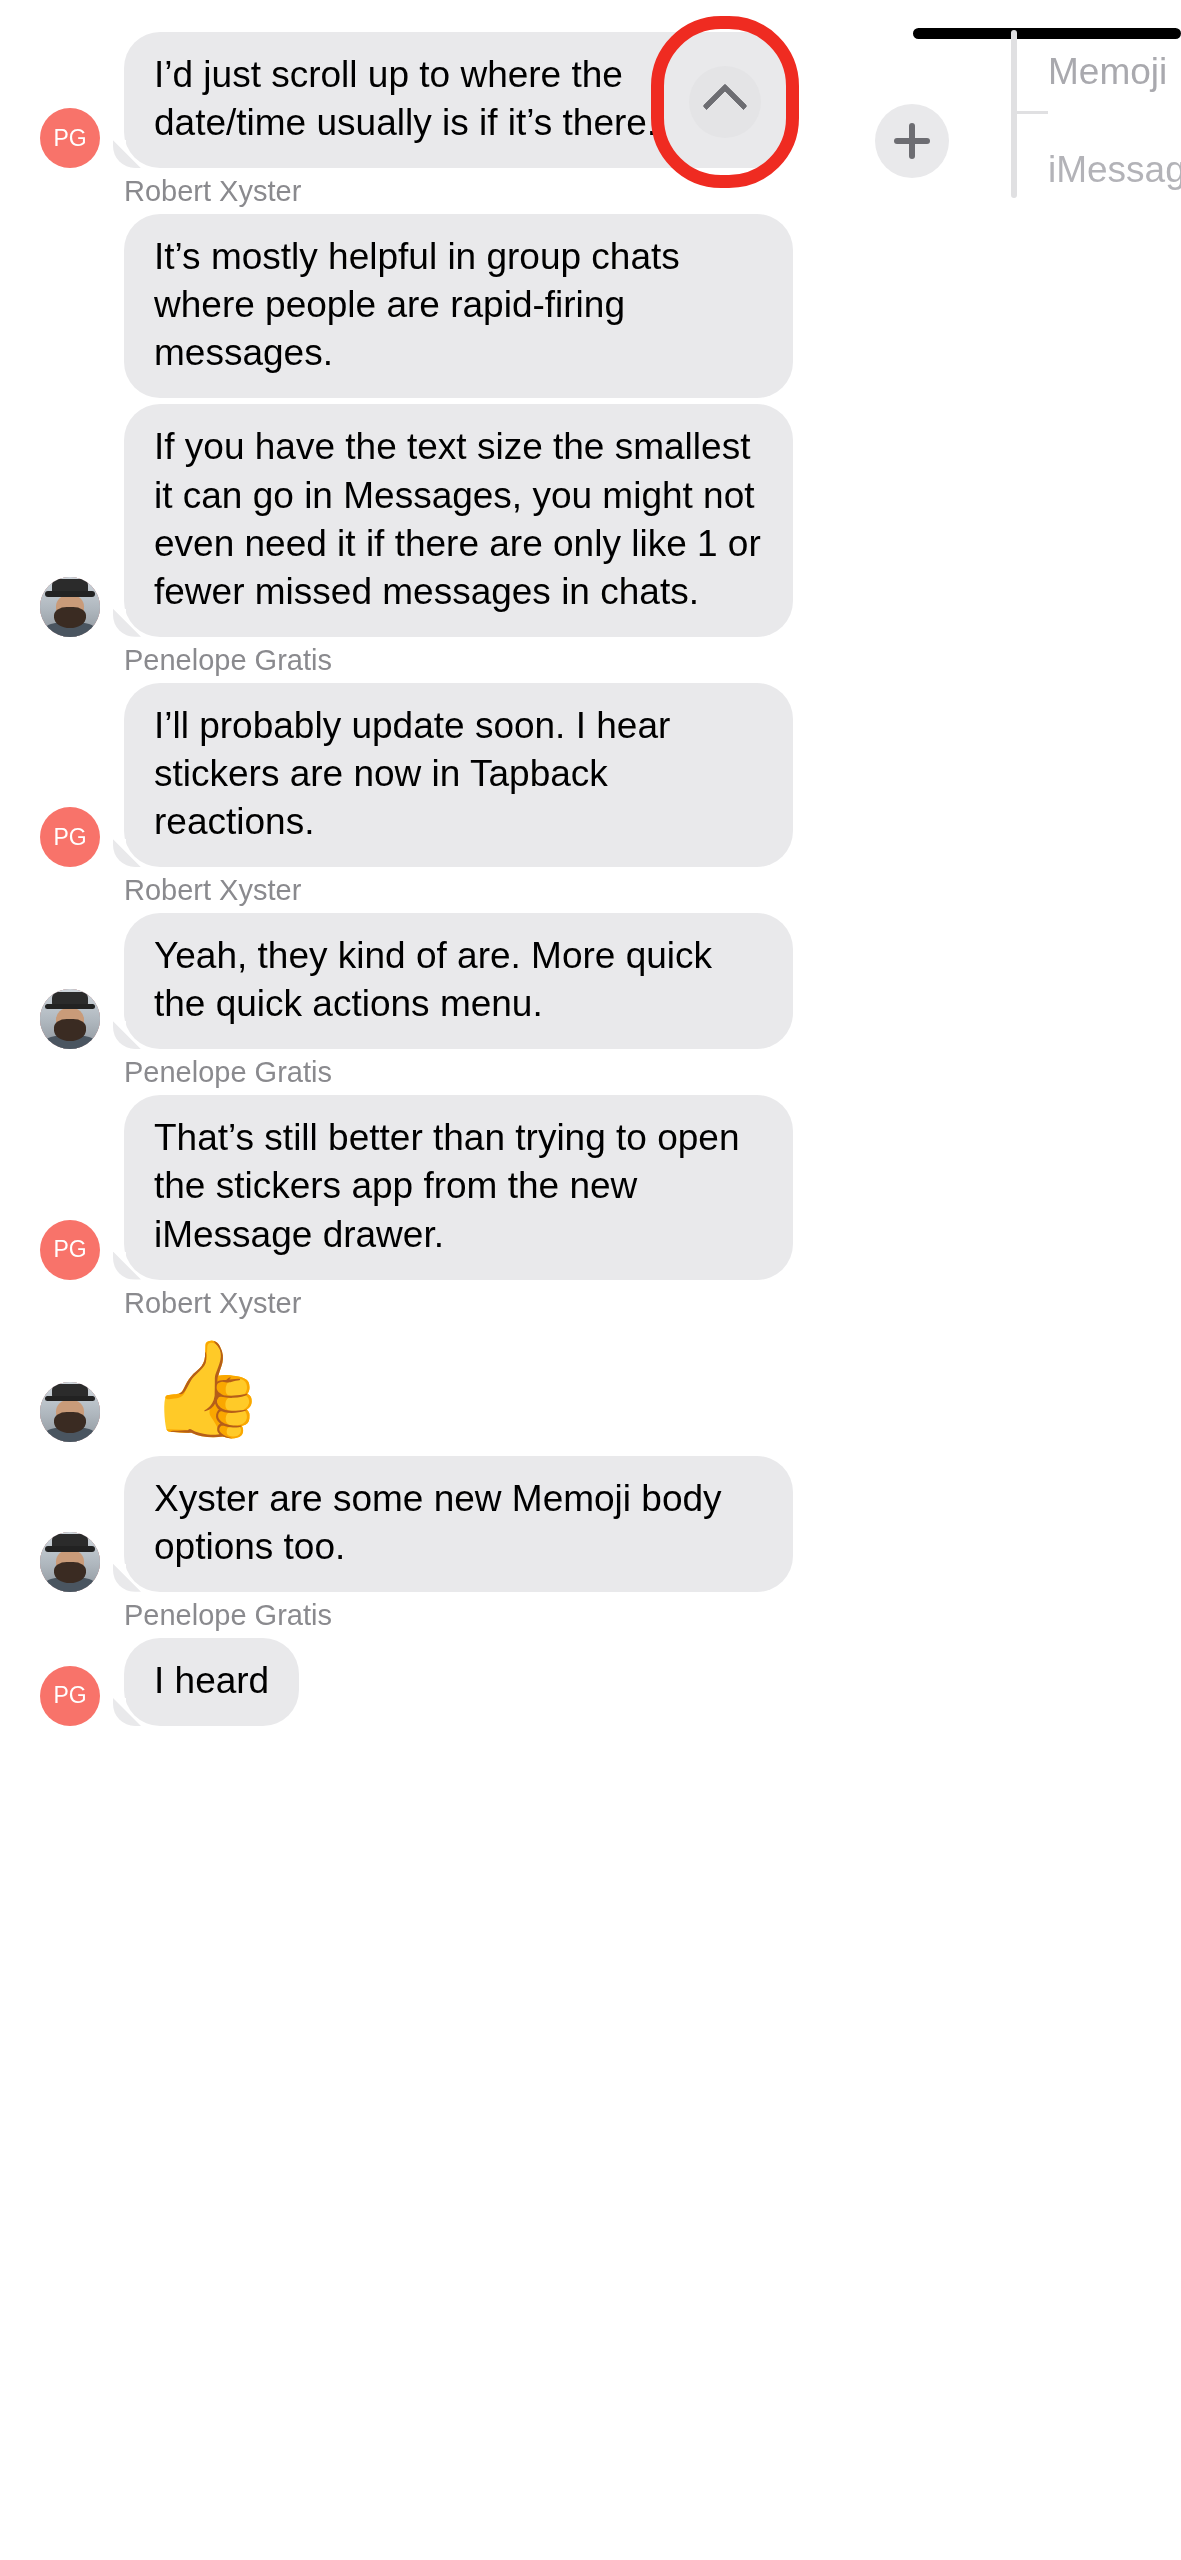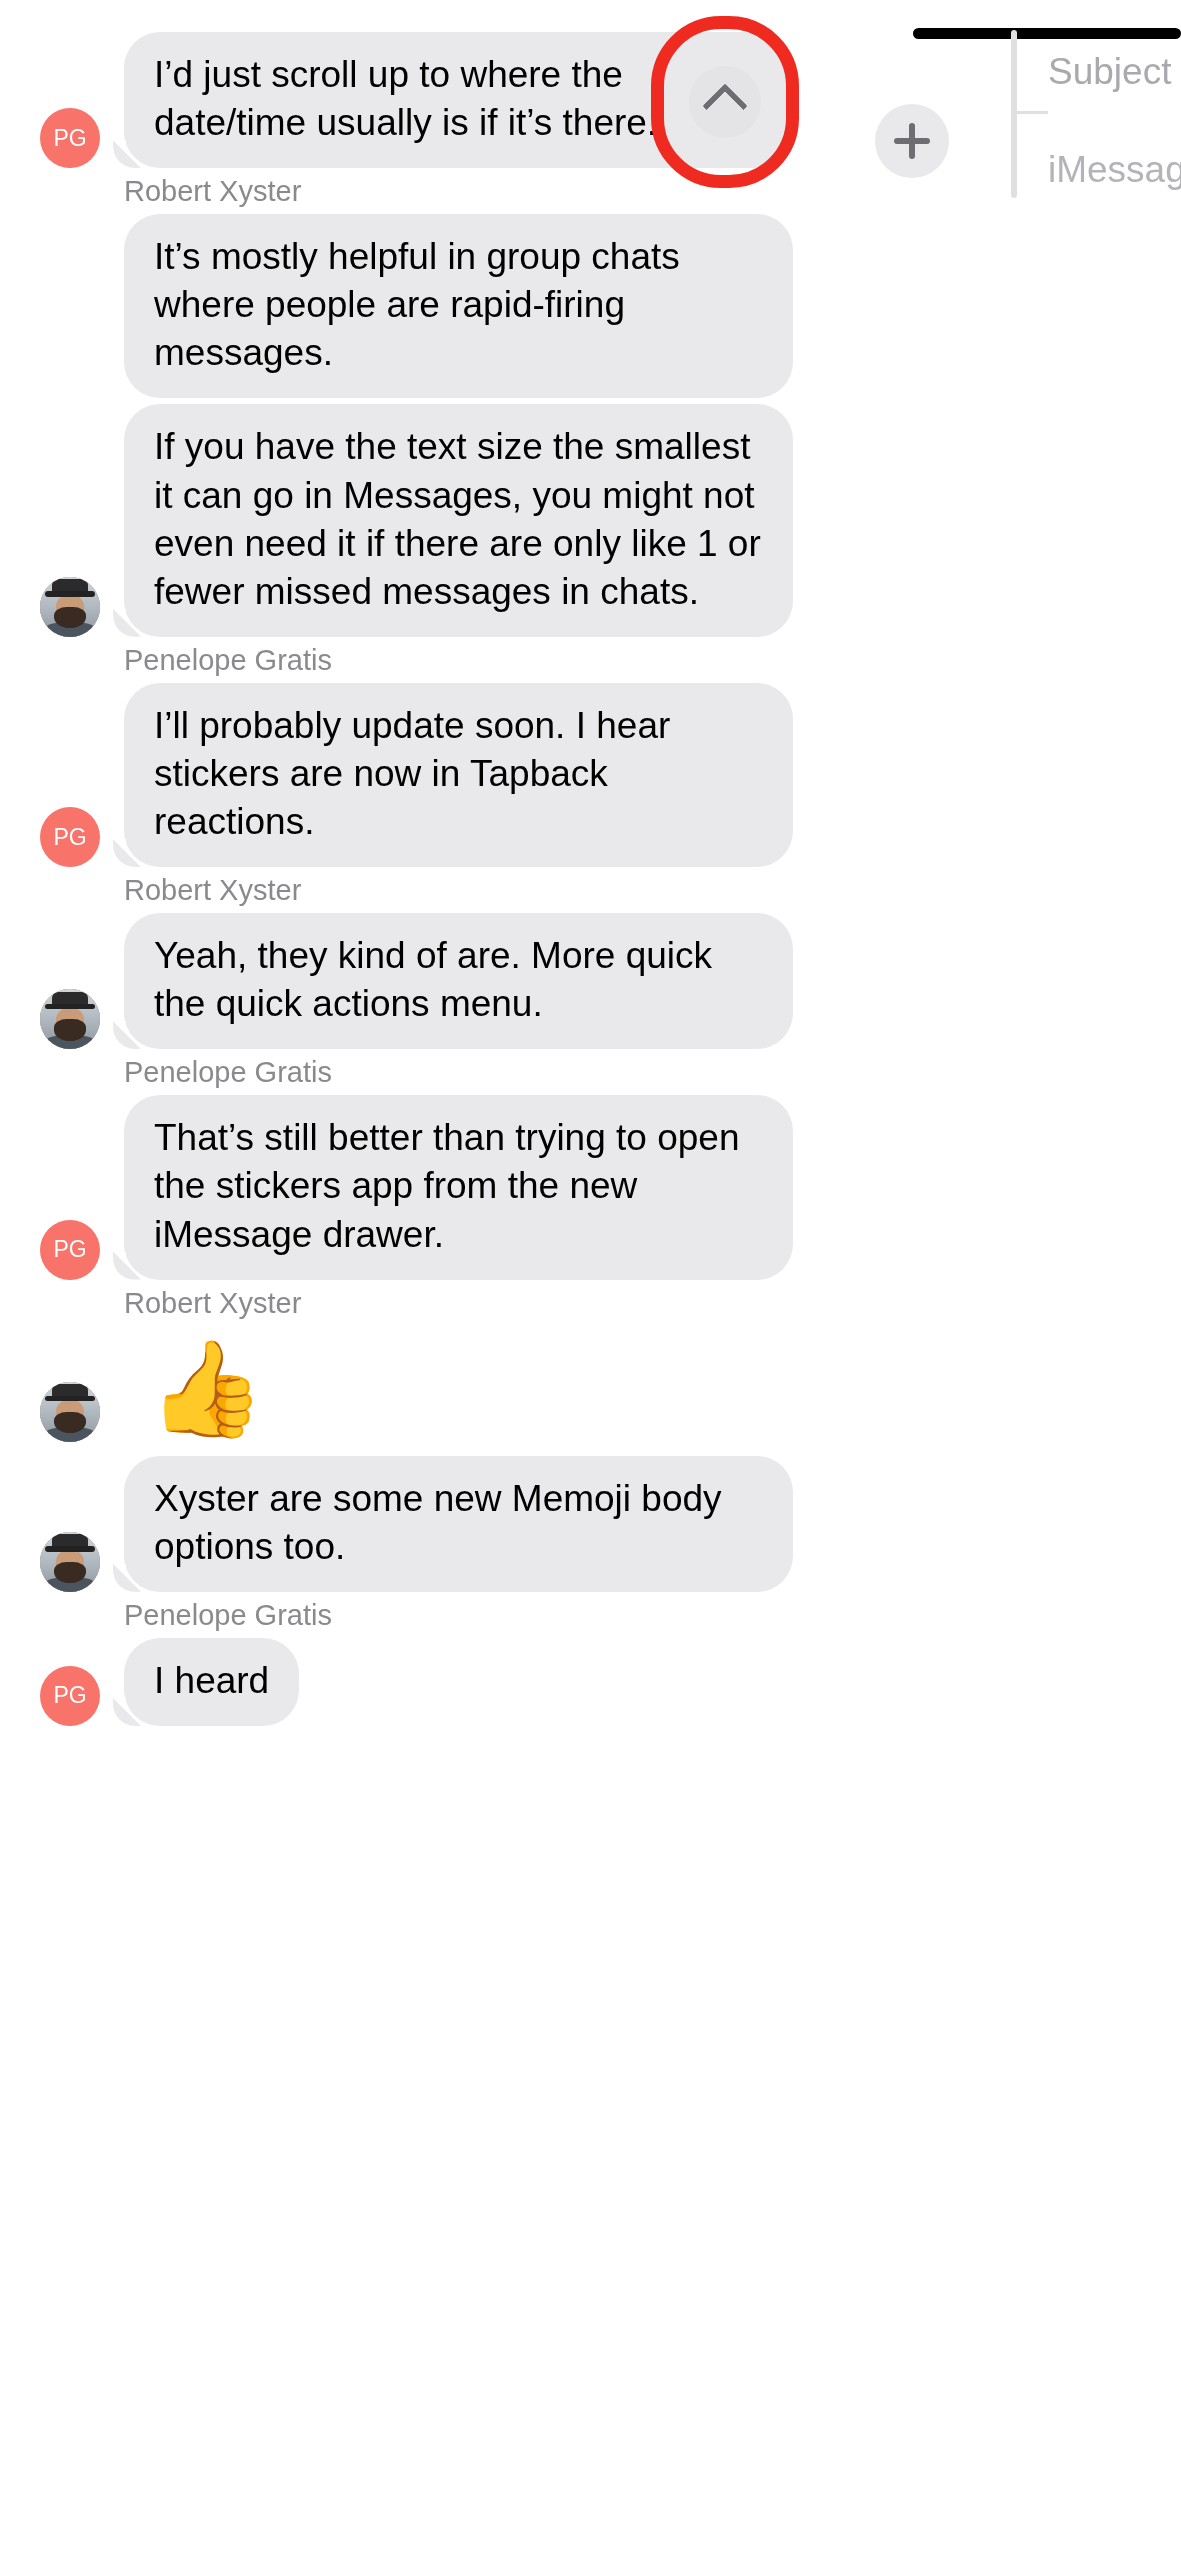--- a/index.html
+++ b/index.html
@@ -655,21 +655,21 @@
       <div class="scroll-top-btn">
         <div class="chev-up"></div>
       </div>
     </div>
   </div>
 
   <div class="composer">
     <div class="plus-btn"></div>
     <div class="field-box">
       <div class="subject-line">
-        <span>Subject</span>
+        <span>Memoji</span>
       </div>
       <div class="imessage-line">
         <span class="ph-text">iMessage</span>
         <span class="mic">
           <span class="cap"></span>
           <span class="arc"></span>
           <span class="stem"></span>
         </span>
       </div>
     </div>

